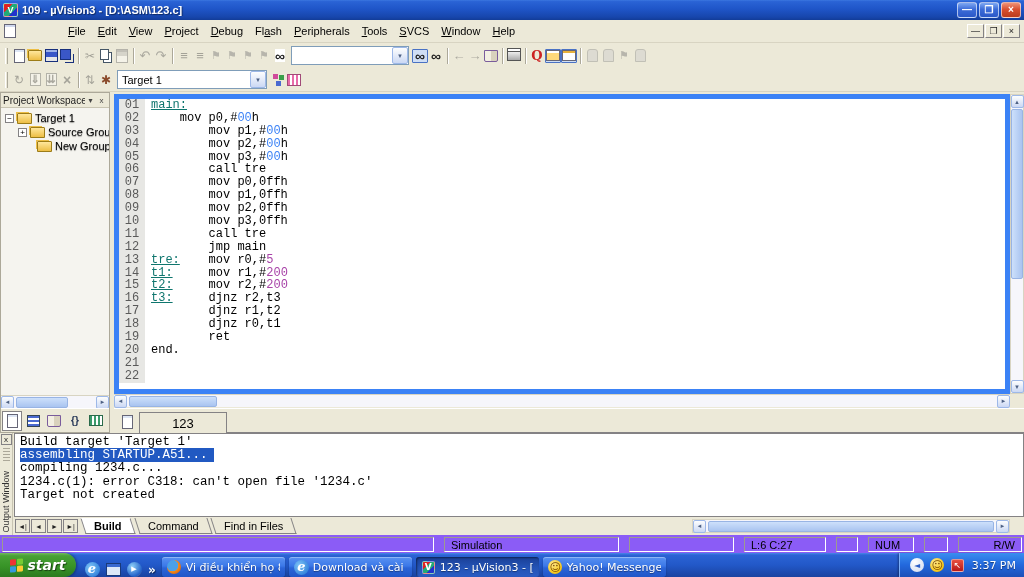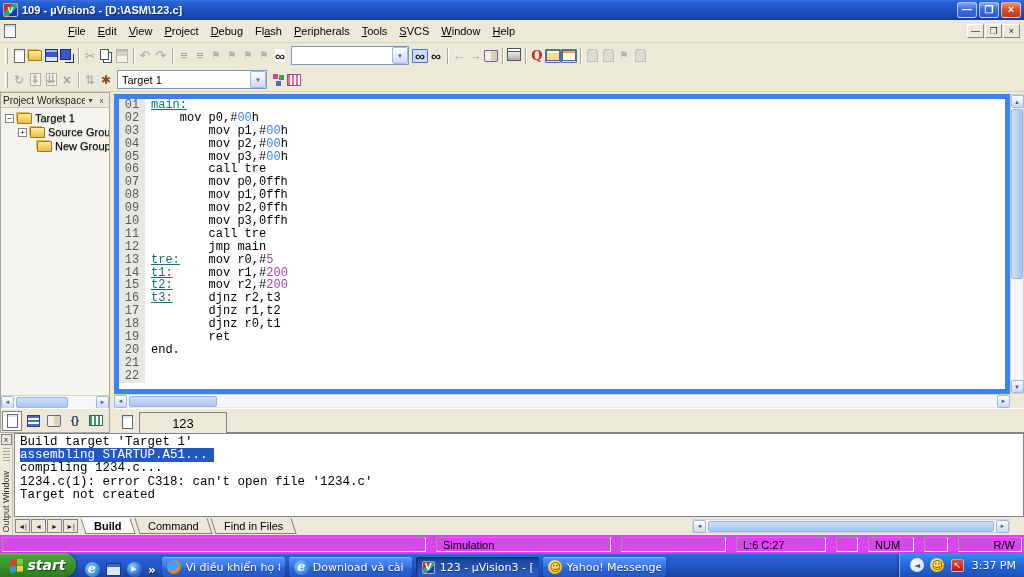--- a/index.html
+++ b/index.html
@@ -133,26 +133,26 @@
   .out-tabrow{position:absolute;left:14px;right:0;bottom:0;height:18px;display:flex;align-items:center;background:#ece9d8;}
   .onav{width:15px;height:14px;border:1px solid #848284;background:#ece9d8;margin-right:1px;font-size:7px;display:flex;align-items:center;justify-content:center;color:#222;}
   .otab{height:16px;padding:0 10px;border:1px solid #848284;border-top:none;transform:skewX(18deg);display:flex;align-items:center;margin-left:4px;background:#ece9d8;}
   .otab.active{background:#fff;border-top:1px solid #fff;}
   .otab-t{transform:skewX(-18deg);font-size:11px;color:#000;}
   .otab.active .otab-t{font-weight:bold;}
   .out-hsb{margin-left:auto;width:318px;height:14px;display:flex;align-items:center;background:#f6f6fb;border:1px solid #d8d4c2;}
   .out-corner{width:14px;height:18px;background:#ece9d8;}
 
   
-  .statusbar{position:absolute;left:0;top:535px;right:0;height:18px;background:#d946ef;display:flex;align-items:stretch;gap:10px;padding:2px 2px 1px 2px;}
+  .statusbar{position:absolute;left:0;top:535px;right:0;height:18px;background:#8b5cf6;display:flex;align-items:stretch;gap:10px;padding:2px 2px 1px 2px;}
   .spanel{border:1px solid;border-color:#9d9a90 #fff #fff #9d9a90;font-size:11px;color:#000;display:flex;align-items:center;padding:0 6px;white-space:nowrap;overflow:hidden;}
   .sp0{flex:1;}
   .sp1{width:175px;}
   .sp2{width:105px;}
-  .sp3{width:90px;}
+  .sp3{width:82px;}
   .sp4{width:22px;}
   .sp5{width:46px;}
   .sp6{width:24px;}
   .sp7{width:64px;justify-content:flex-end;}
 
   
   .taskbar{position:absolute;left:0;top:553px;right:0;height:24px;
     background:linear-gradient(180deg,#4a86e8 0%,#2b63d5 9%,#2258c8 50%,#1c49ac 85%,#1a43a0 100%);
     display:flex;align-items:flex-end;font-family:"DejaVu Sans",sans-serif;}
   .startbtn{height:24px;width:76px;border-radius:0 12px 12px 0;

